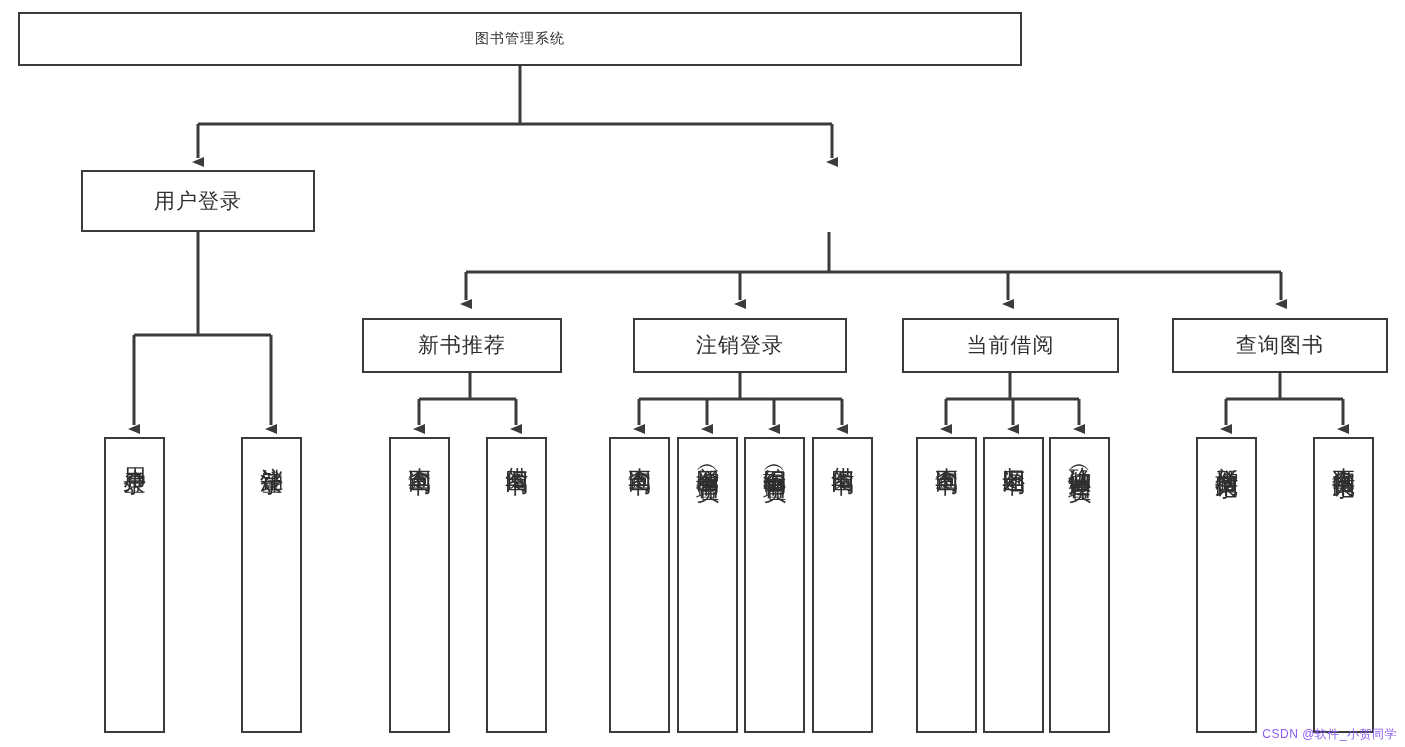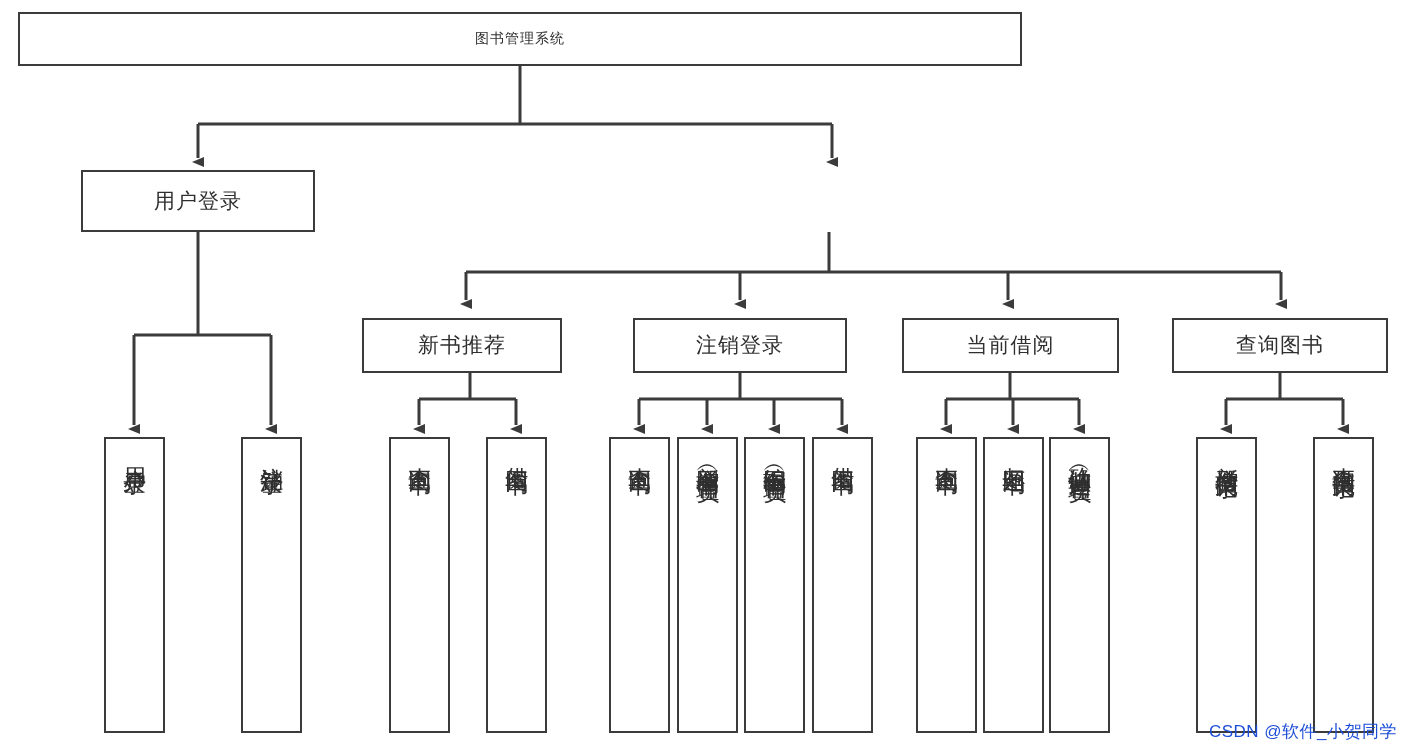--- a/index.html
+++ b/index.html
@@ -44,22 +44,22 @@
     font-size:23px;
     line-height:1.1;
     letter-spacing:2px;
     white-space:normal;
     max-height:280px;
   }
   #watermark{
     position:absolute;
     right:8px;
     bottom:4px;
-    font-size:17px;
-    color:#1d4ed8;
+    font-size:12px;
+    color:#8b5cf6;
     letter-spacing:0.5px;
     z-index:5;
     white-space:nowrap;
     font-family:"Liberation Sans","DejaVu Sans",sans-serif;
   }
 </style>
 </head>
 <body>
 
 <div id="diagram">

